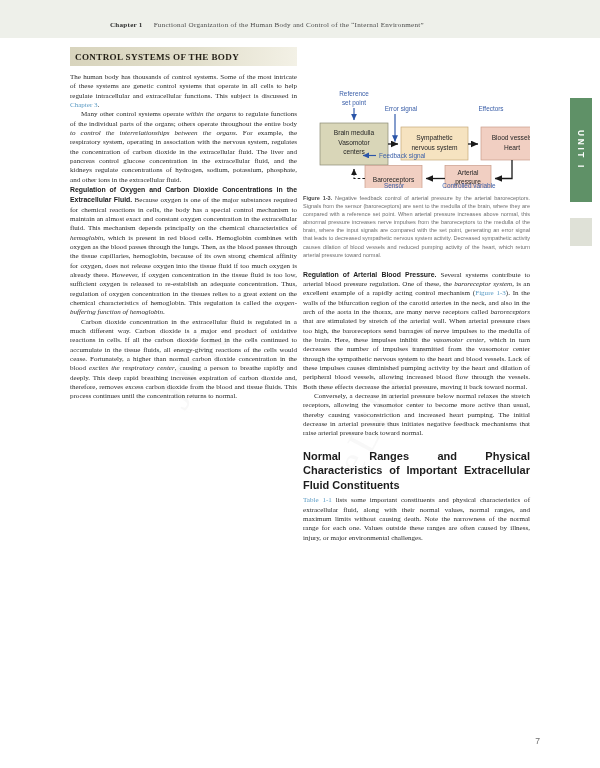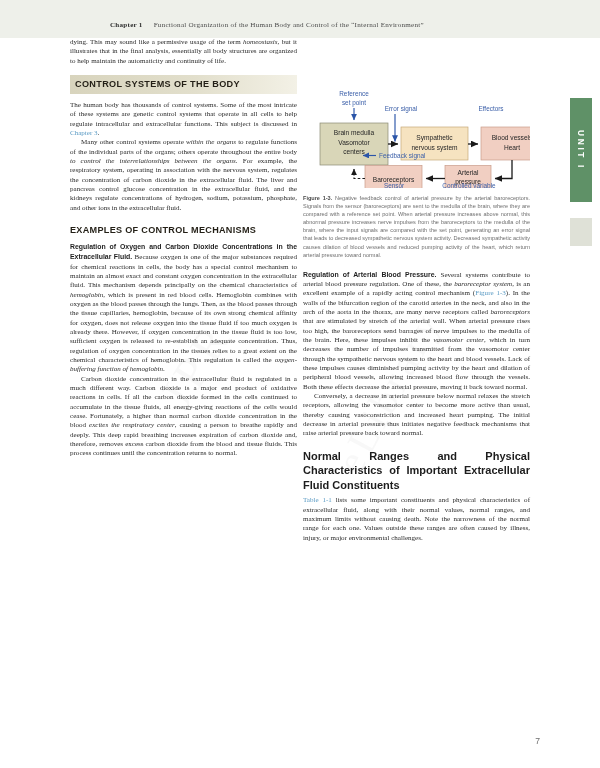--- a/index.html
+++ b/index.html
@@ -58,21 +58,21 @@
 
   p { margin: 0; text-indent: 11px; }
   p.noind { text-indent: 0; }
   i, em { font-style: italic; }
   .lnk { color: #5b9bc4; margin-top: 8px; }
   .bold-run { font-family: "Liberation Sans", sans-serif; font-weight: bold; font-size: 6.9px; color: #1e1e1e; }
 
   
   h2.band {
     margin: 9px 0 7px 0;
-    font-family: Liberation Sans, sans-serif;
+    font-family: Liberation Serif, serif;
     font-size: 9.1px; font-weight: bold; color: #231f16;
     letter-spacing: .35px;
     background: linear-gradient(to right,#d8d4bd 0%, #e2dfcc 55%, #f3f1e6 100%);
     padding: 3.5px 5px 3.5px 5px;
   }
   h2.plain {
     margin: 11px 0 6px 0;
     font-family: "Liberation Sans", sans-serif;
     font-size: 9.1px; font-weight: bold; color: #231f16;
     letter-spacing: .3px;
@@ -132,28 +132,26 @@
 </div>
 <div class="unit-tab-2"></div>
 
 <div class="page">
 
   <div class="wm">JPR</div>
   <div class="wm2">eLibrary</div>
 
   <div class="col col-left">
 
-    <p class="noind">dying. This may sound like a permissive usage of the term <i>homeostasis</i>, but it illustrates that in the final analysis, essentially all body structures are organized to help maintain the automaticity and continuity of life.</p>
 
     <h2 class="band">CONTROL SYSTEMS OF THE BODY</h2>
 
     <p class="noind">The human body has thousands of control systems. Some of the most intricate of these systems are genetic control systems that operate in all cells to help regulate intracellular and extracellular functions. This subject is discussed in <span class="lnk">Chapter 3</span>.</p>
     <p>Many other control systems operate <i>within the organs</i> to regulate functions of the individual parts of the organs; others operate throughout the entire body <i>to control the interrelationships between the organs</i>. For example, the respiratory system, operating in association with the nervous system, regulates the concentration of carbon dioxide in the extracellular fluid. The liver and pancreas control glucose concentration in the extracellular fluid, and the kidneys regulate concentrations of hydrogen, sodium, potassium, phosphate, and other ions in the extracellular fluid.</p>
 
-    <h2 class="plain">EXAMPLES OF CONTROL MECHANISMS</h2>
 
     <p class="noind"><span class="bold-run">Regulation of Oxygen and Carbon Dioxide Concentrations in the Extracellular Fluid.</span> <span>Because oxygen is one of the major substances required for chemical reactions in cells, the body has a special control mechanism to maintain an almost exact and constant oxygen concentration in the extracellular fluid. This mechanism depends principally on the chemical characteristics of <i>hemoglobin</i>, which is present in red blood cells. Hemoglobin combines with oxygen as the blood passes through the lungs. Then, as the blood passes through the tissue capillaries, hemoglobin, because of its own strong chemical affinity for oxygen, does not release oxygen into the tissue fluid if too much oxygen is already there. However, if oxygen concentration in the tissue fluid is too low, sufficient oxygen is released to re-establish an adequate concentration. Thus, regulation of oxygen concentration in the tissues relies to a great extent on the chemical characteristics of hemoglobin. This regulation is called the <i>oxygen-buffering function of hemoglobin</i>.</span></p>
 
     <p>Carbon dioxide concentration in the extracellular fluid is regulated in a much different way. Carbon dioxide is a major end product of oxidative reactions in cells. If all the carbon dioxide formed in the cells continued to accumulate in the tissue fluids, all energy-giving reactions of the cells would cease. Fortunately, a higher than normal carbon dioxide concentration in the blood <i>excites the respiratory center</i>, causing a person to breathe rapidly and deeply. This deep rapid breathing increases expiration of carbon dioxide and, therefore, removes excess carbon dioxide from the blood and tissue fluids. This process continues until the concentration returns to normal.</p>
   </div>
 
   <div class="col col-right">
 
     <div class="figure-wrap">
       <svg class="dgm" width="227" height="150" viewBox="0 0 227 150">

